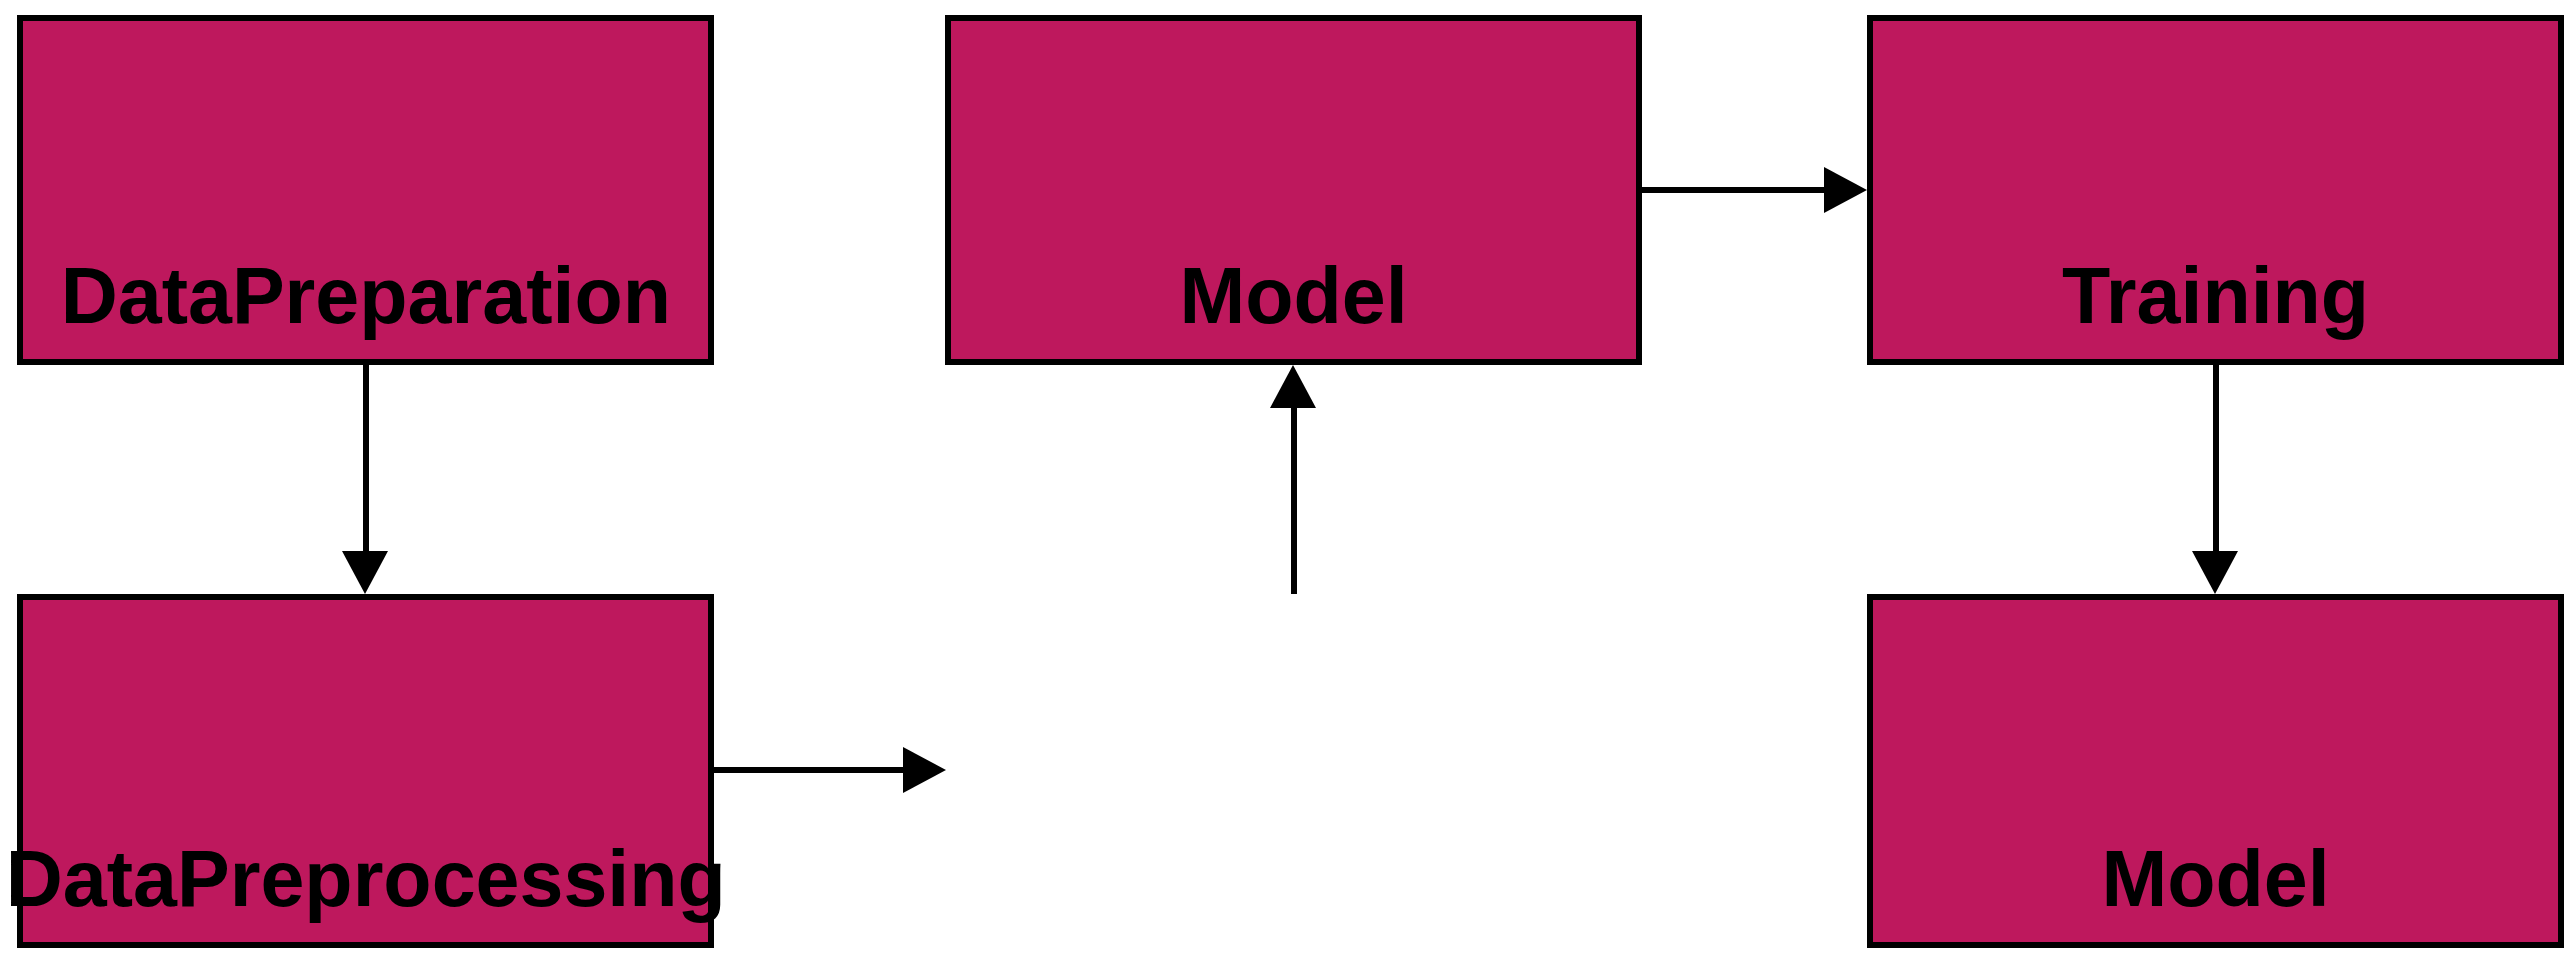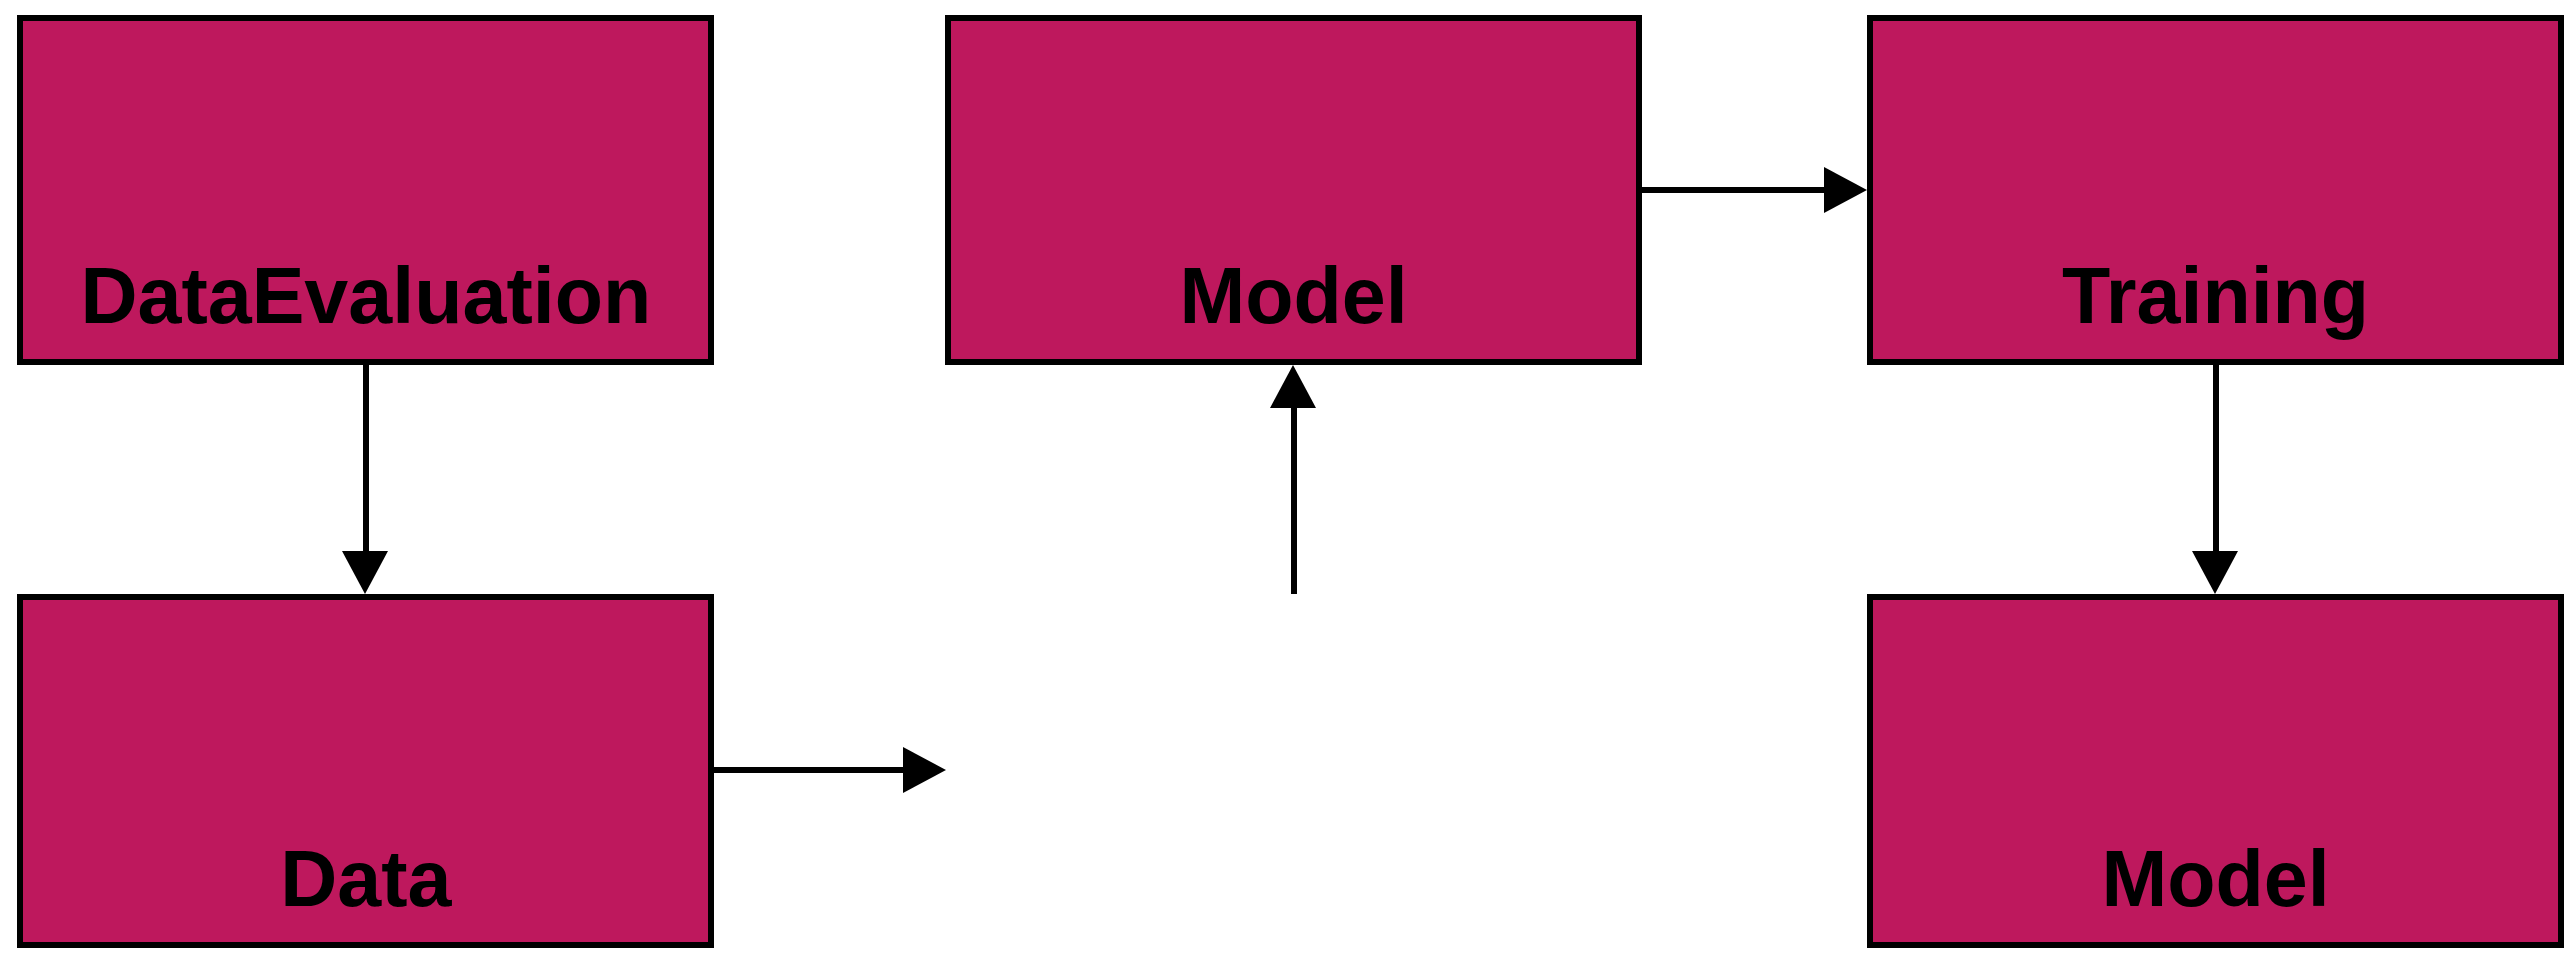--- a/index.html
+++ b/index.html
@@ -71,33 +71,34 @@
   .e5-line { left: 2213px; top: 364px; width: 5.5px; height: 191px; }
   .e5-head { left: 2192px; top: 551px; }
 </style>
 </head>
 <body>
 
 <div class="canvas">
 
   <div class="node col1 rowtop">
     <span class="line">Data</span>
-    <span class="line">Evaluation</span>
+    <span class="line">Preparation</span>
   </div>
 
   <div class="node col2 rowtop">
     <span class="line">Model</span>
   </div>
 
   <div class="node col3 rowtop">
     <span class="line">Training</span>
   </div>
 
   <div class="node col1 rowbot">
     <span class="line">Data</span>
+    <span class="line">Preprocessing</span>
   </div>
 
 
   <div class="node col3 rowbot">
     <span class="line">Model</span>
   </div>
 
   <div class="edge-line e1-line"></div>
   <div class="edge-head head-down e1-head"></div>
 

